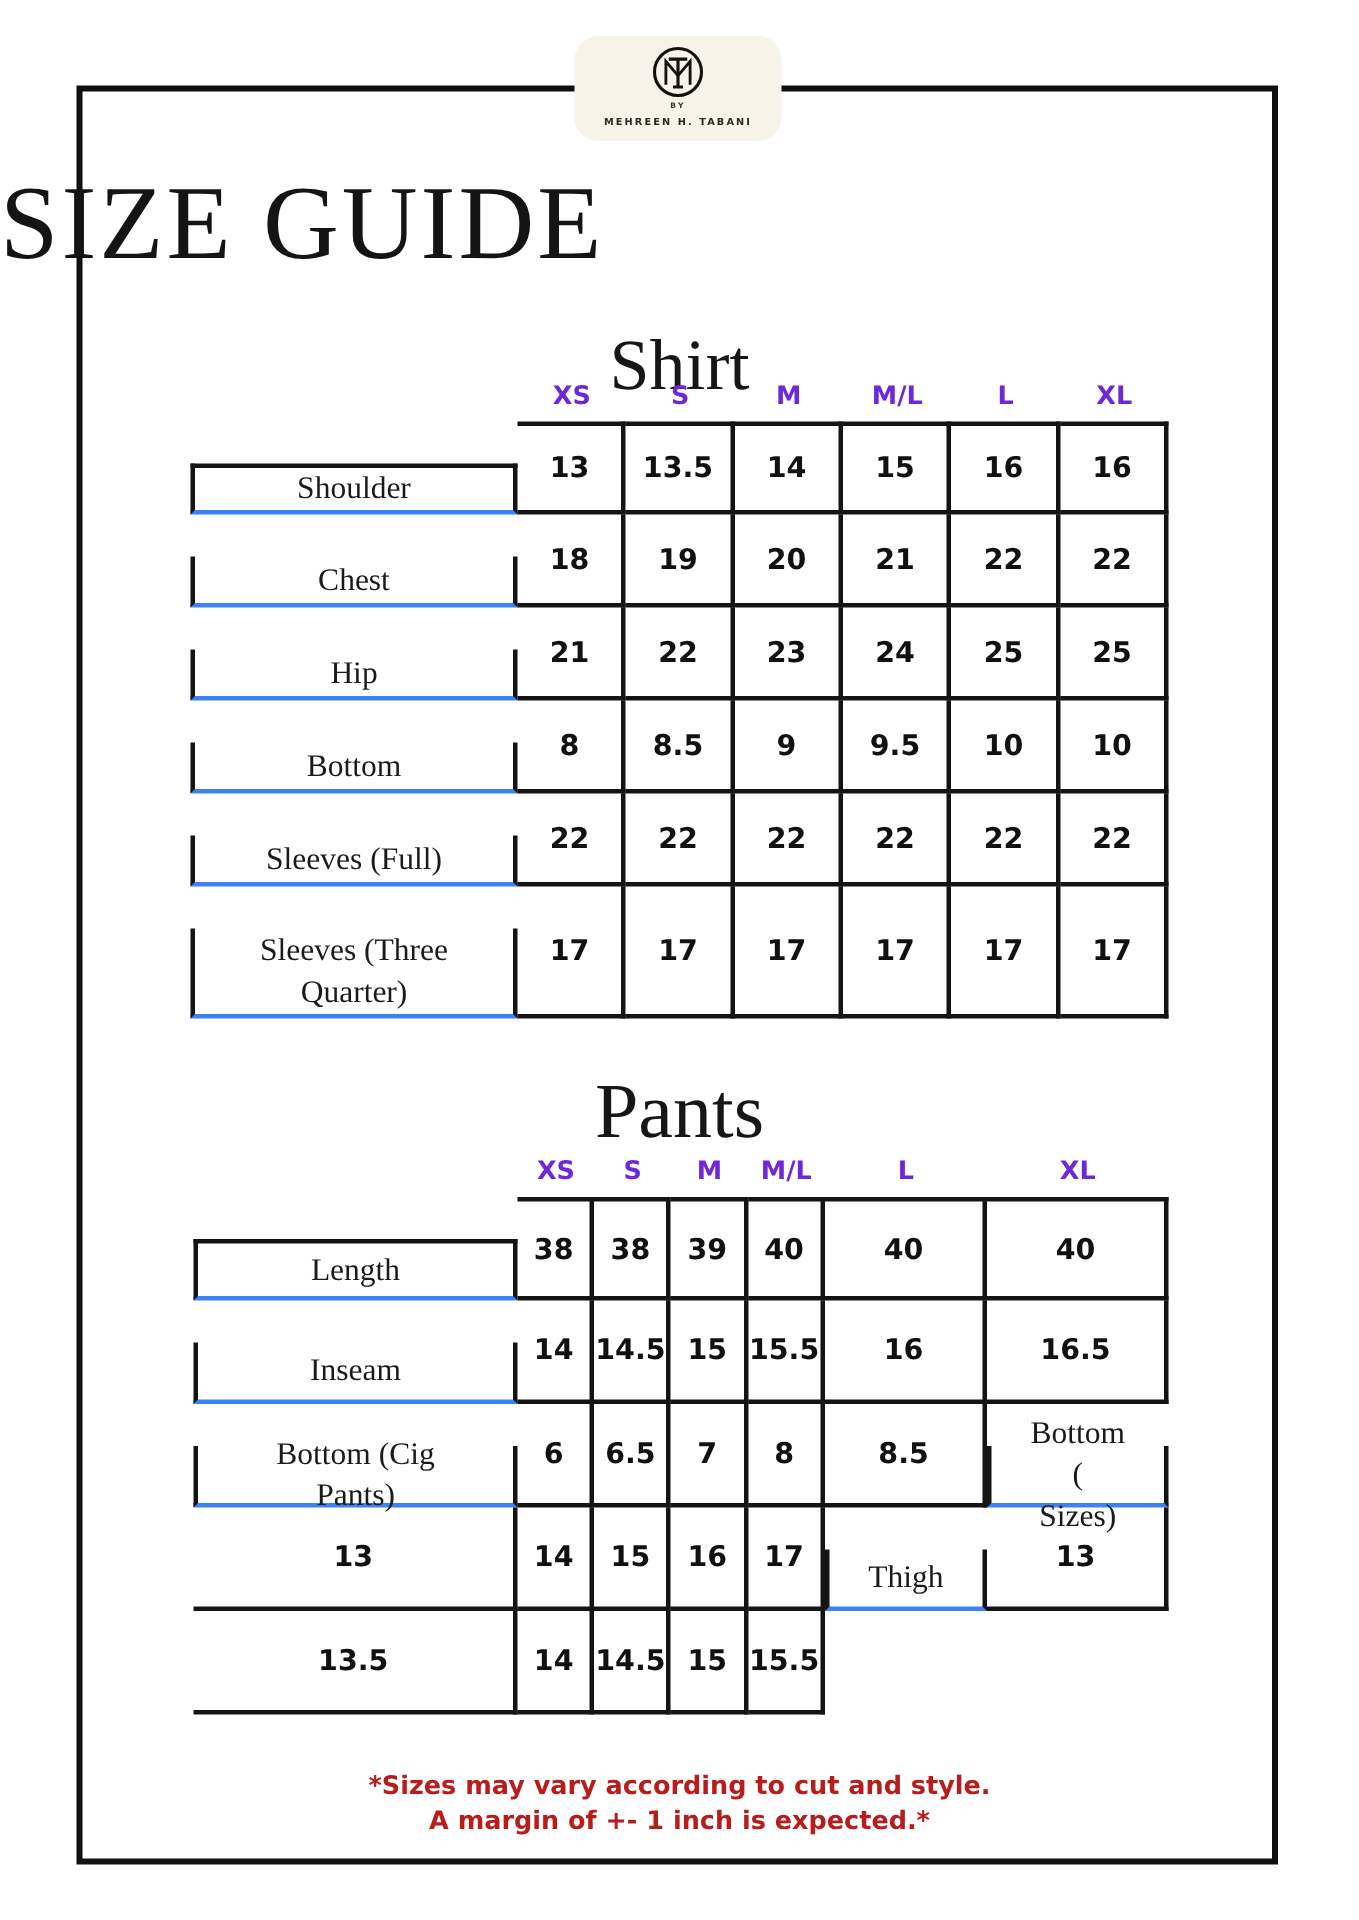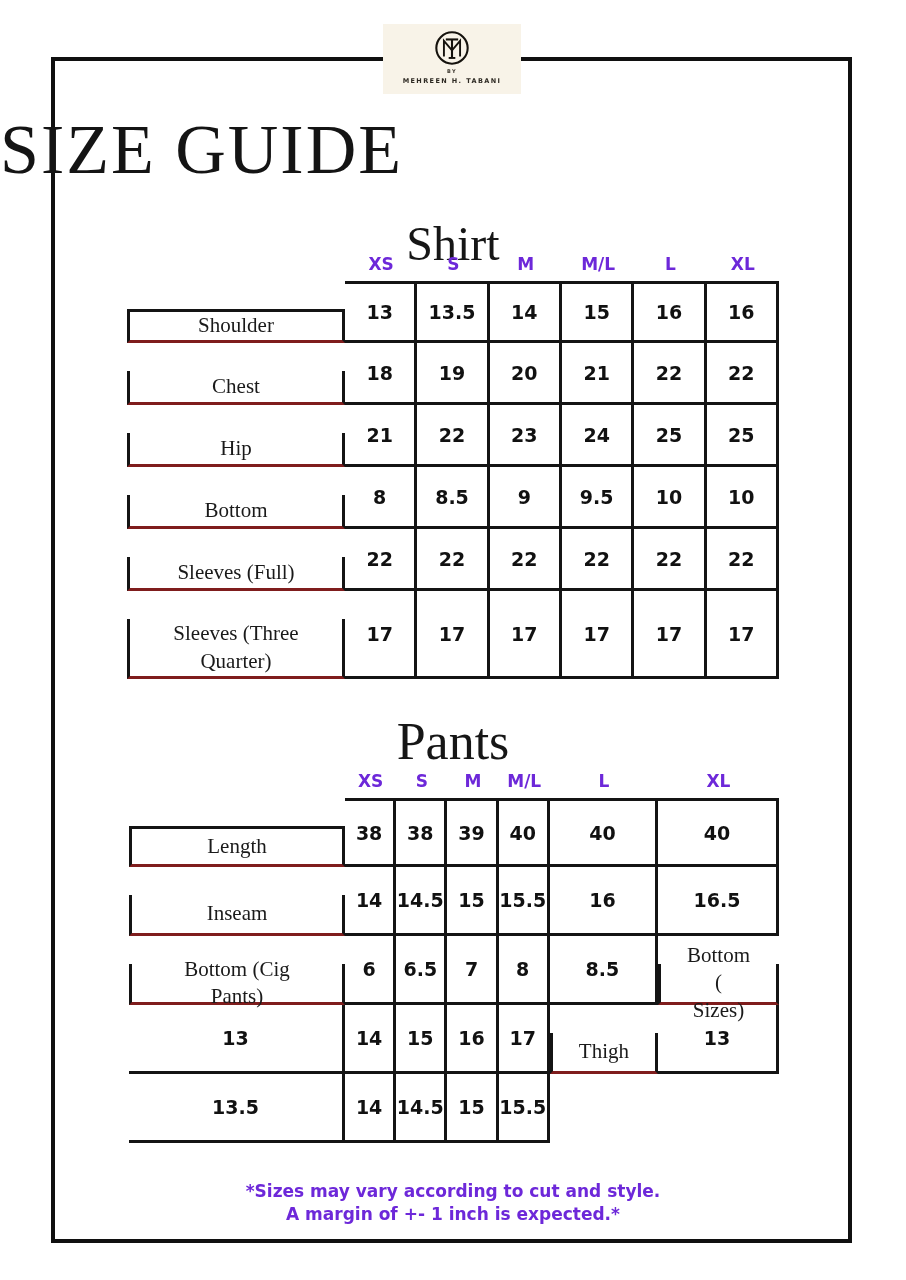--- a/index.html
+++ b/index.html
@@ -25,20 +25,21 @@
     position: absolute;
     left: 383px; top: 24px;
     width: 138px; height: 70px;
     background: #f8f3e8;
     display: flex;
     flex-direction: column;
     align-items: center;
     justify-content: flex-start;
     padding-top: 5px;
     z-index: 3;
+    border-radius: 16px;
   }
   .logo-box svg { display: block; }
   .logo-by {
     font-family: "DejaVu Sans", sans-serif;
     font-size: 5px;
     font-weight: 700;
     letter-spacing: 1.5px;
     color: #3a352c;
     margin-top: 1px;
   }
@@ -101,21 +102,21 @@
     font-size: 17px;
     color: #6d28d9;
     align-items: flex-start;
     padding-top: 1px;
   }
   .lcell {
     font-family: "Liberation Serif", serif;
     font-size: 21px;
     color: #1a1a1a;
     border-left: 3px solid #141414;
-    border-bottom: 3px solid #7f1d1d;
+    border-bottom: 3px solid #3b82f6;
     border-right: 3px solid #141414;
     padding: 0 26px;
     line-height: 1.3;
     margin-top: 28px;
   }
   .vcell {
     font-family: "DejaVu Sans", sans-serif;
     font-weight: 700;
     font-size: 19px;
     color: #111;
@@ -126,21 +127,21 @@
   
   .footnote {
     position: absolute;
     left: 0; top: 1180px;
     width: 100%;
     text-align: center;
     font-family: "DejaVu Sans", sans-serif;
     font-weight: 700;
     font-size: 17px;
     line-height: 1.35;
-    color: #6d28d9;
+    color: #b91c1c;
   }
 </style>
 </head>
 <body>
 
 <div class="page">
 
   <div class="frame"></div>
 
   <div class="logo-box">

